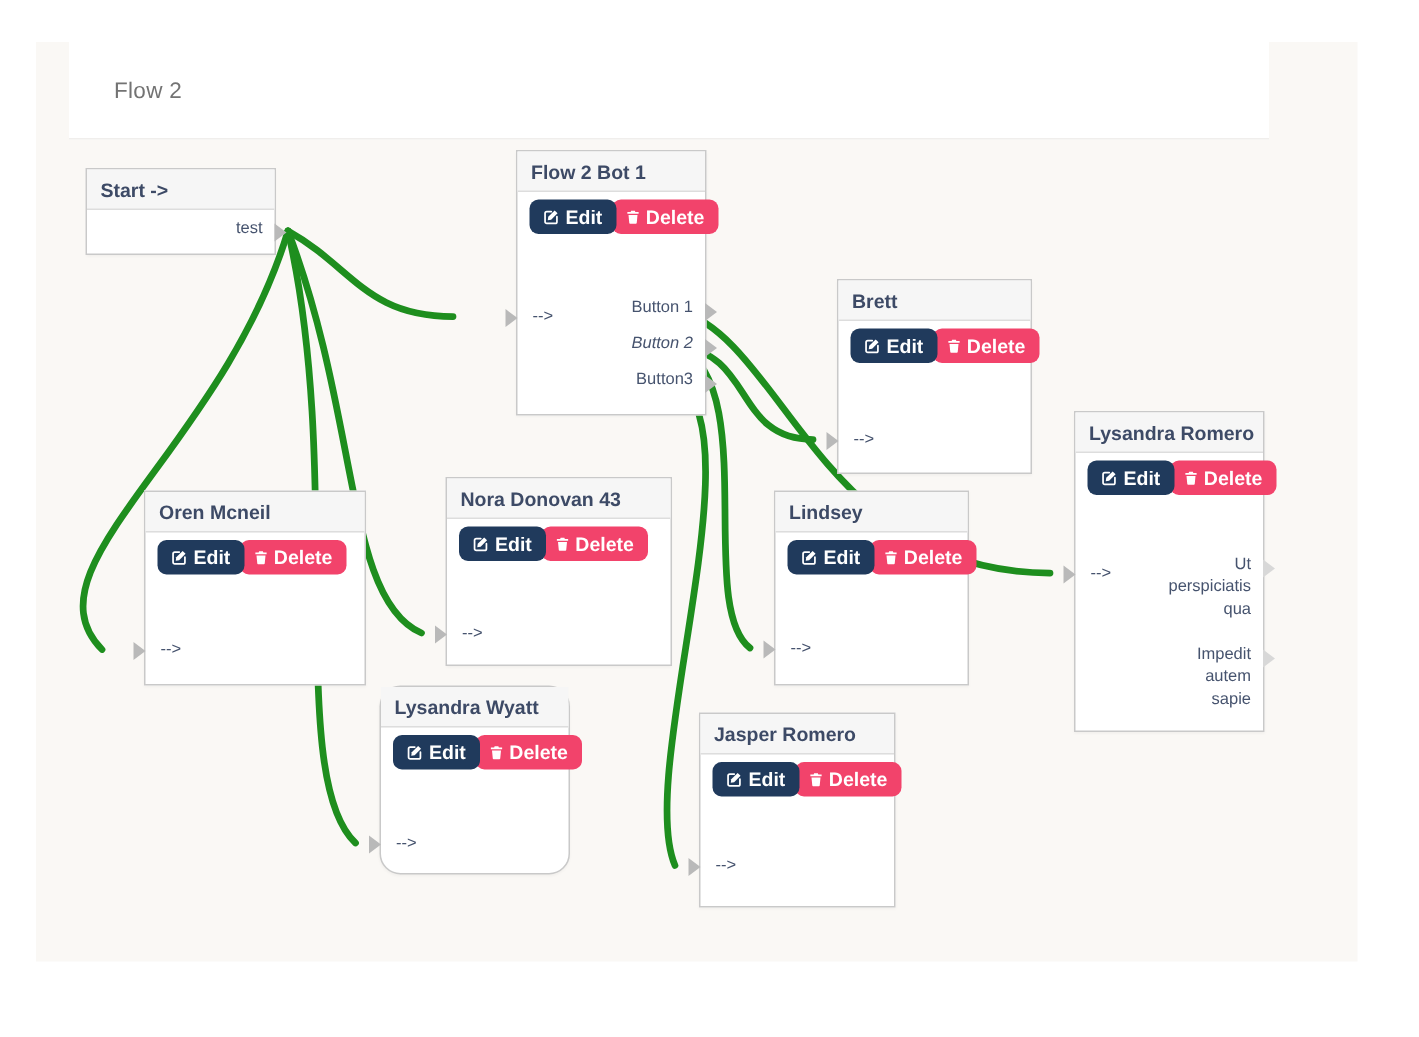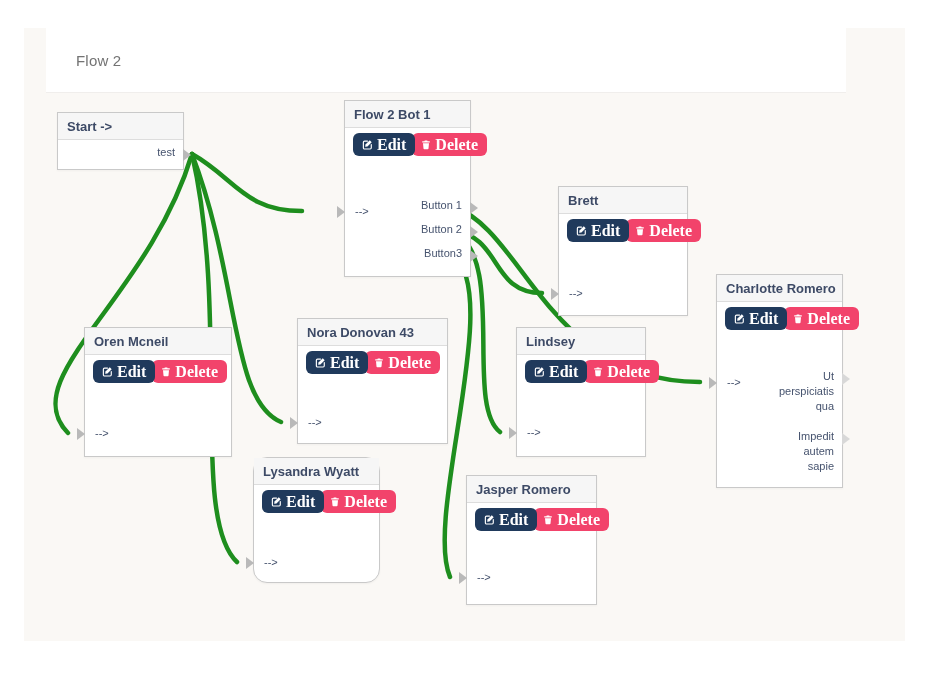--- a/index.html
+++ b/index.html
@@ -11,22 +11,22 @@
   .title-band span{margin-left:30px;font-size:15px;color:#737373;letter-spacing:.2px;}
   svg.edges{position:absolute;left:0;top:0;width:946px;height:691px;z-index:1;pointer-events:none;}
   svg.edges path{pointer-events:stroke;}
   .node{position:absolute;z-index:2;background:#ffffff;border:1px solid #c9c9c9;
         box-shadow:0 1px 2px rgba(0,0,0,.04);box-sizing:border-box;}
   .node-header{height:27px;background:#f6f6f6;border-bottom:1px solid #ddd;display:flex;
                align-items:center;box-sizing:border-box;cursor:move;}
   .node-header span{margin-left:9px;font-size:13px;font-weight:600;color:#3d4a66;white-space:nowrap;}
   .btn-row{display:flex;margin:5px 8px 0 8px;}
   .btn{display:inline-flex;align-items:center;gap:4px;height:23px;padding:0 9px;border:none;
-       border-radius:6px;color:#fff;font-size:16px;font-weight:700;
-       font-family:Liberation Serif, serif;cursor:pointer;}
+       border-radius:6px;color:#fff;font-size:13px;font-weight:700;
+       font-family:Liberation Sans, sans-serif;cursor:pointer;}
   .btn svg{display:block;}
   .btn-edit{background:#203a5c;z-index:1;}
   .btn-delete{background:#f2436b;margin-left:-3px;}
   .io-label{position:absolute;font-size:11px;color:#46536e;line-height:15px;}
   .in-label{left:10px;}
   .out-label{right:8px;text-align:right;white-space:pre-line;max-width:80px;}
   .port{position:absolute;width:0;height:0;border-top:6px solid transparent;
         border-bottom:6px solid transparent;border-left:8px solid #b9b9b9;cursor:crosshair;}
   .port.in{left:-8px;}
   .port.out{right:-8px;}
@@ -80,21 +80,21 @@
                 <path d="M3.2 6h9.6l-.8 8.3c-.05.7-.6 1.2-1.3 1.2H5.3c-.7 0-1.25-.5-1.3-1.2z" fill="#fff"></path>
               </svg>
             </span>
             <span>Delete</span>
           </button>
         </div>
         <div class="io-label in-label" style="top: 103px;">--&gt;</div>
         <div class="port in" style="top: 105px;"></div>
         <div class="io-label out-label" style="top: 97px;">Button 1</div>
         <div class="port out" style="top: 101px;"></div>
-        <div class="io-label out-label" style="top: 121px;">Button 2</div>
+        <div class="io-label out-label" style="top: 121px; font-style: italic;">Button 2</div>
         <div class="port out" style="top: 125px;"></div>
         <div class="io-label out-label" style="top: 145px;">Button3</div>
         <div class="port out" style="top: 149px;"></div>
       </div>
       <div class="node" style="left: 558px; top: 186px; width: 130px; height: 130px;">
         <div class="node-header">
           <span>Brett</span>
         </div>
         <div class="btn-row">
           <button class="btn btn-edit">
@@ -114,21 +114,21 @@
               </svg>
             </span>
             <span>Delete</span>
           </button>
         </div>
         <div class="io-label in-label" style="top: 99px;">--&gt;</div>
         <div class="port in" style="top: 101px;"></div>
       </div>
       <div class="node" style="left: 716px; top: 274px; width: 127px; height: 214px;">
         <div class="node-header">
-          <span>Charlotte Romero</span>
+          <span>Lysandra Romero</span>
         </div>
         <div class="btn-row">
           <button class="btn btn-edit">
             <span>
               <svg width="11" height="11" viewBox="0 0 16 16">
                 <path d="M13.5 8v4.8c0 .9-.7 1.7-1.7 1.7H3.7c-1 0-1.7-.8-1.7-1.7V4.7C2 3.8 2.7 3 3.7 3H8" fill="none" stroke="#fff" stroke-width="1.7" stroke-linecap="round"></path>
                 <path d="M11.3 1.9l2.8 2.8-6.2 6.2-3.3.5.5-3.3z" fill="#fff"></path>
               </svg>
             </span>
             <span>Edit</span>
@@ -147,21 +147,21 @@
         <div class="port in" style="top: 102px;"></div>
         <div class="io-label out-label" style="top: 94px;">Ut
 perspiciatis
 qua</div>
         <div class="port out muted" style="top: 98px;"></div>
         <div class="io-label out-label" style="top: 154px;">Impedit
 autem
 sapie</div>
         <div class="port out muted" style="top: 158px;"></div>
       </div>
-      <div class="node" style="left: 84px; top: 327px; width: 148px; height: 130px;">
+      <div class="node" style="left: 96px; top: 327px; width: 148px; height: 130px;">
         <div class="node-header">
           <span>Oren Mcneil</span>
         </div>
         <div class="btn-row">
           <button class="btn btn-edit">
             <span>
               <svg width="11" height="11" viewBox="0 0 16 16">
                 <path d="M13.5 8v4.8c0 .9-.7 1.7-1.7 1.7H3.7c-1 0-1.7-.8-1.7-1.7V4.7C2 3.8 2.7 3 3.7 3H8" fill="none" stroke="#fff" stroke-width="1.7" stroke-linecap="round"></path>
                 <path d="M11.3 1.9l2.8 2.8-6.2 6.2-3.3.5.5-3.3z" fill="#fff"></path>
               </svg>

